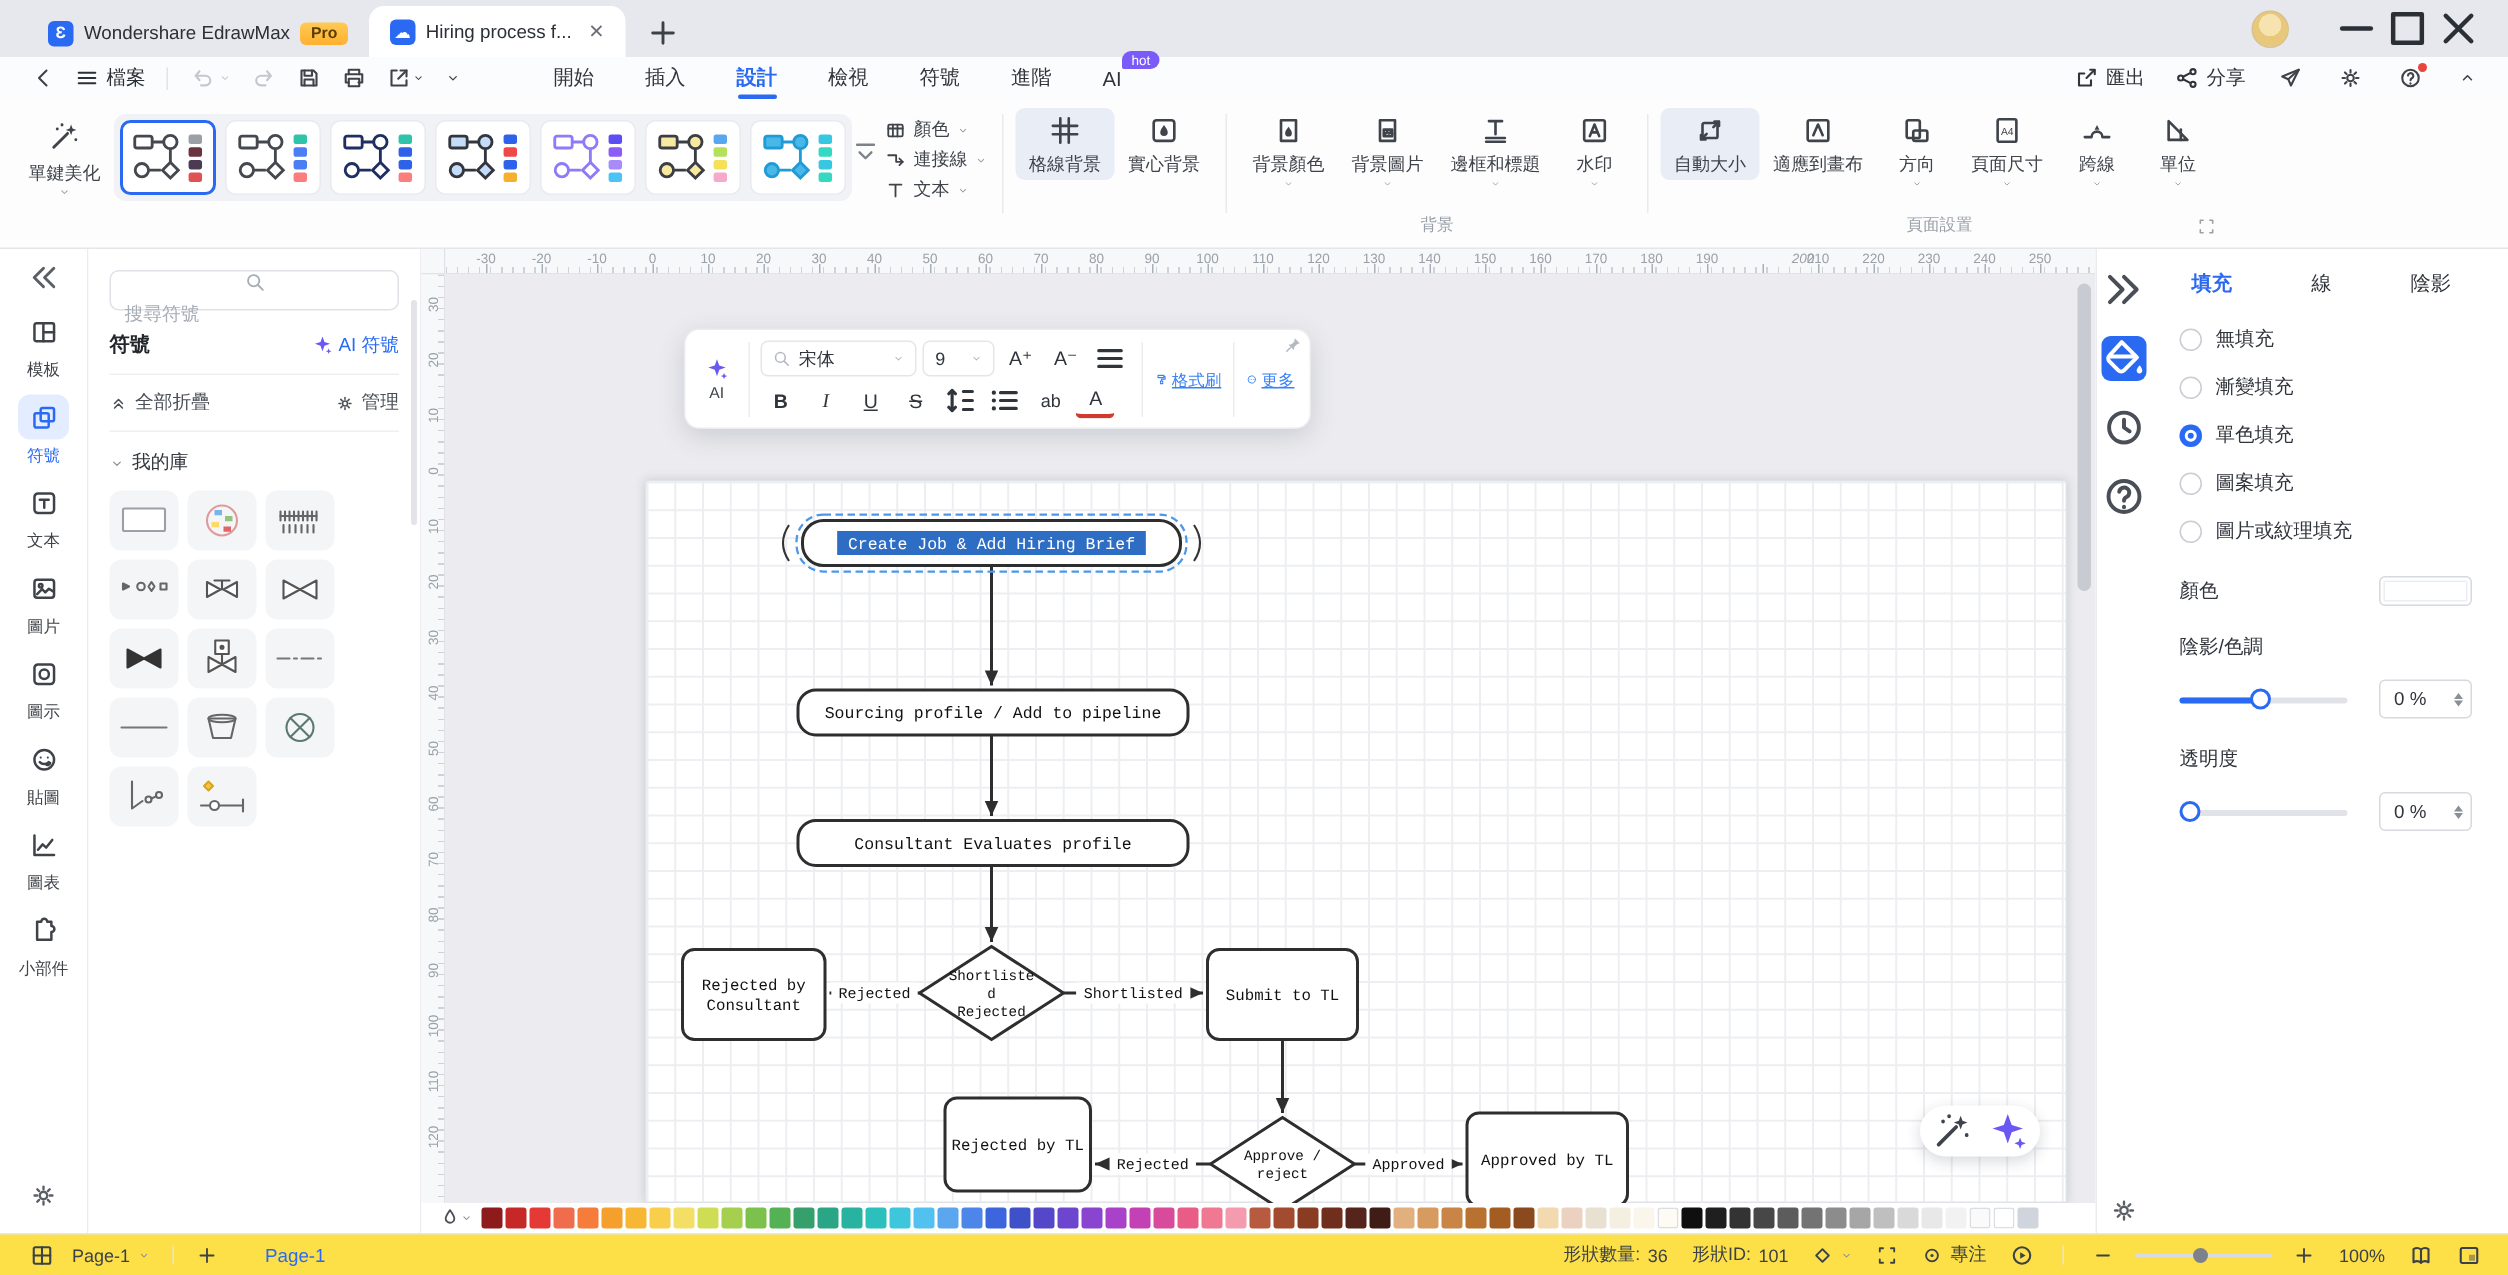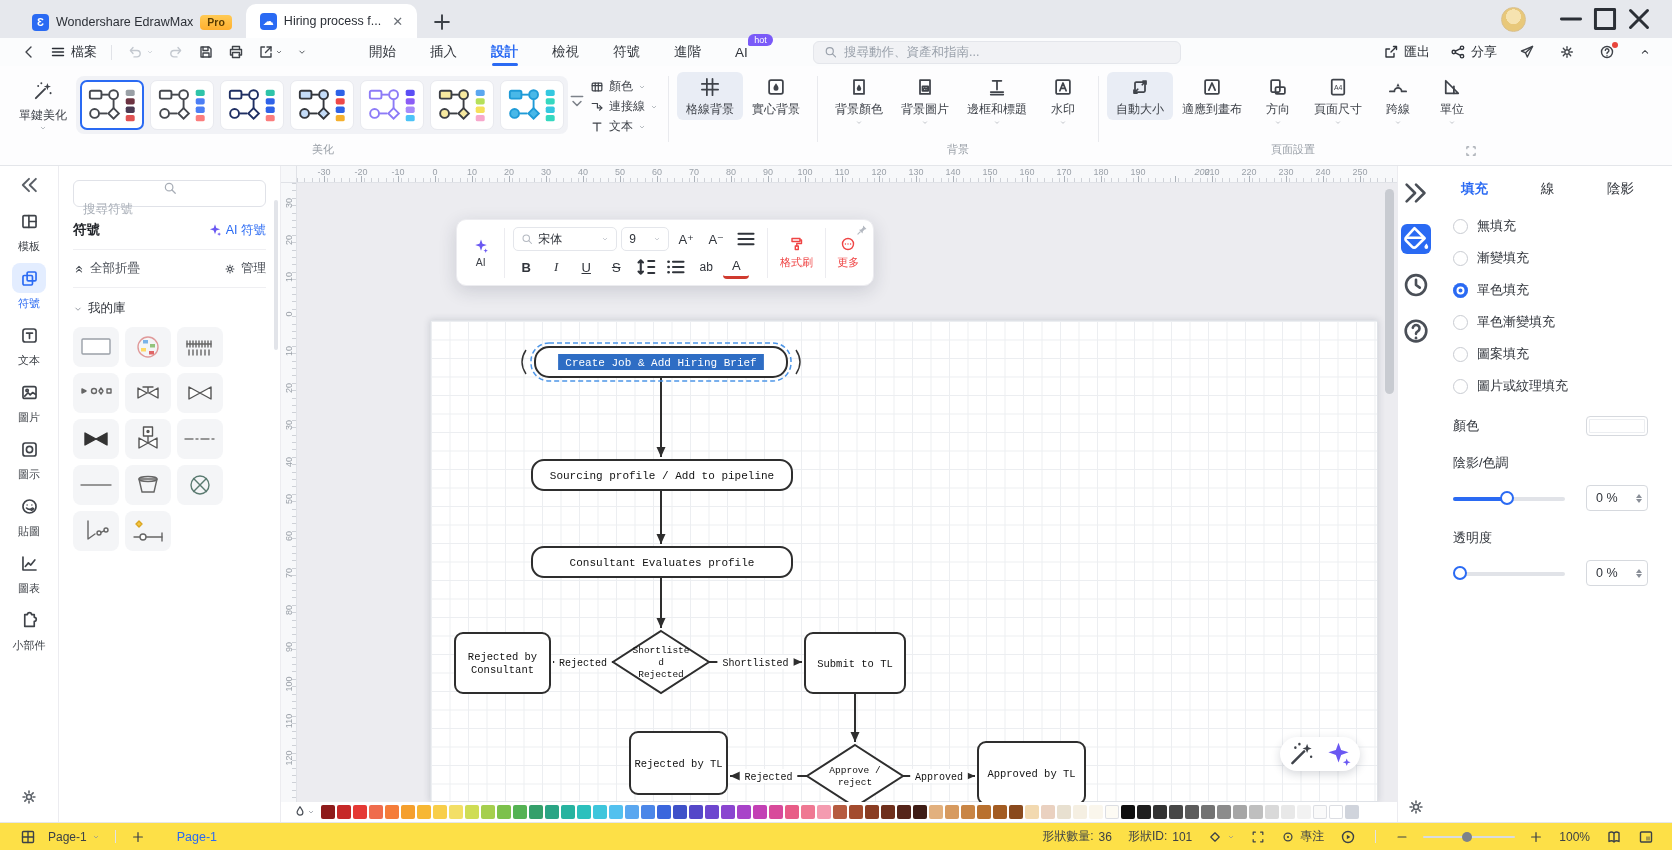--- a/index.html
+++ b/index.html
@@ -114,21 +114,21 @@
   .txt-toolbar{ position:absolute; left:159px; top:36px; width:418px; height:67px; background:#fff; border:1px solid #ececf0; border-radius:10px; box-shadow:0 5px 18px rgba(30,40,60,.16); display:flex; align-items:stretch; padding:6px 10px 5px 8px; }
   .tt-ai{ display:flex; flex-direction:column; align-items:center; justify-content:center; gap:2px; width:34px; color:#6a58f2; }
   .tt-ai .lb{ font-size:10.5px; color:#3f434a; }
   .tt-sep{ width:1px; background:#ececf0; margin:2px 8px; }
   .tt-mid{ display:flex; flex-direction:column; justify-content:space-between; }
   .tt-row{ display:flex; align-items:center; gap:4px; height:26px; }
   .combo{ display:flex; align-items:center; gap:5px; border:1px solid #e4e6eb; border-radius:5px; height:24px; padding:0 7px; color:#30343b; font-size:12px; }
   .combo .ph{ color:#b4b9c1; }
   .tt-btn{ min-width:26px; height:24px; display:flex; align-items:center; justify-content:center; border-radius:4px; color:#30343b; font-size:13px; }
   .tt-btn b{ font-weight:bold; } 
-  .tt-col{ display:flex; flex-direction:column; align-items:center; justify-content:center; gap:3px; width:44px; color:#ef4444; }
+  .tt-col{ display:flex; align-items:center; justify-content:center; gap:3px; width:44px; color:#3b82f6;text-decoration:underline; }
   .tt-col .lb{ font-size:11px; white-space:nowrap; }
   .tt-pin{ position:absolute; top:4px; right:5px; color:#b4b9c1; }
   .u-line{ text-decoration:underline; } .s-line{ text-decoration:line-through; }
   .a-color{ border-bottom:3px solid #d03a2f; line-height:1; padding-bottom:0px; }
 
   
   .float-btns{ position:absolute; left:983px; top:554px; display:flex; background:#fff; border-radius:17px; box-shadow:0 3px 10px rgba(30,40,60,.18); padding:3px; }
   .fbtn{ width:37px; height:28px; display:flex; align-items:center; justify-content:center; border-radius:14px; color:#3f434a; }
   .fbtn.sparkle{ color:#6a58f2; }
 
@@ -281,29 +281,20 @@
     <div class="menu-bar">
         <span class="menu-item">開始</span>
         <span class="menu-item">插入</span>
         <span class="menu-item active">設計</span>
         <span class="menu-item">檢視</span>
         <span class="menu-item">符號</span>
         <span class="menu-item">進階</span>
         <span class="menu-item">AI<span class="menu-badge">hot</span></span>
       </div>
 
-    <div class="search-box">
-      <span class="i14" data-icon="search">
-          <svg viewBox="0 0 16 16">
-            <circle cx="7" cy="7" r="4.3"></circle>
-            <path d="M10.3 10.3 14 14"></path>
-          </svg>
-        </span>
-      <input type="text" placeholder="搜尋動作、資產和指南..." style="">
-    </div>
 
     <div class="tb-right">
       <span class="tb-labeled">
         <span class="i16" data-icon="export-out">
             <svg viewBox="0 0 16 16">
               <path d="M10.5 2.5h3v3"></path>
               <path d="M13.3 2.7 8 8"></path>
               <path d="M11 9.5V13H3V5h3.5"></path>
             </svg>
           </span>
@@ -470,21 +461,20 @@
               <rect x="36" y="27.5" width="8.5" height="6" rx="1.6" fill="#35d8c0"></rect>
             </svg>
           </div>
         </div>
       <div class="gallery-more i14" data-icon="gallery-more">
           <svg viewBox="0 0 16 16">
             <path d="M3 4h10"></path>
             <path d="M4.5 8.5 8 12l3.5-3.5"></path>
           </svg>
         </div>
-      <div class="rgroup-label" style="left:70px;right:20px;">美化</div>
     </div>
 
     <div class="mini-stack">
       <span class="mini-dd">
           <span class="i14" data-icon="palette-grid">
             <svg viewBox="0 0 16 16">
               <rect x="2.5" y="3.5" width="11" height="9" rx="1"></rect>
               <path d="M2.5 6.5h11M6 3.5v9M9.5 3.5v9"></path>
             </svg>
           </span>
@@ -1340,24 +1330,20 @@
           <div class="fill-opt">
             <span class="radio"></span>
             <span>漸變填充</span>
           </div>
           <div class="fill-opt selected">
             <span class="radio"></span>
             <span>單色填充</span>
           </div>
           <div class="fill-opt">
             <span class="radio"></span>
-            <span>單色漸變填充</span>
-          </div>
-          <div class="fill-opt">
-            <span class="radio"></span>
             <span>圖案填充</span>
           </div>
           <div class="fill-opt">
             <span class="radio"></span>
             <span>圖片或紋理填充</span>
           </div>
         </div>
 
       <div class="prop-row">
         <span class="prop-label">顏色</span>

